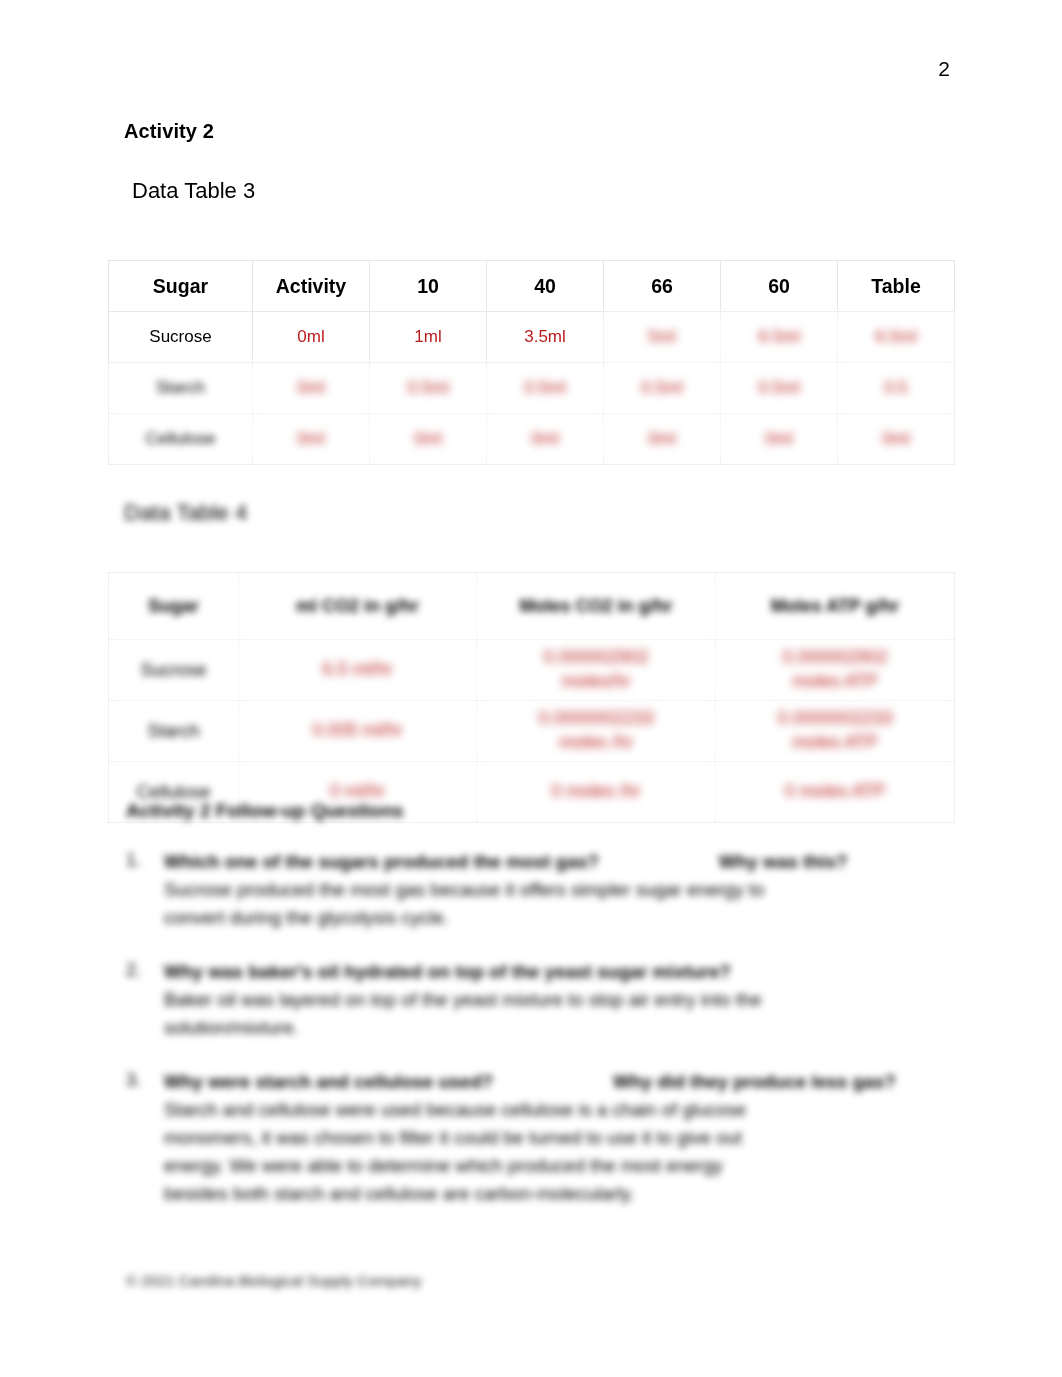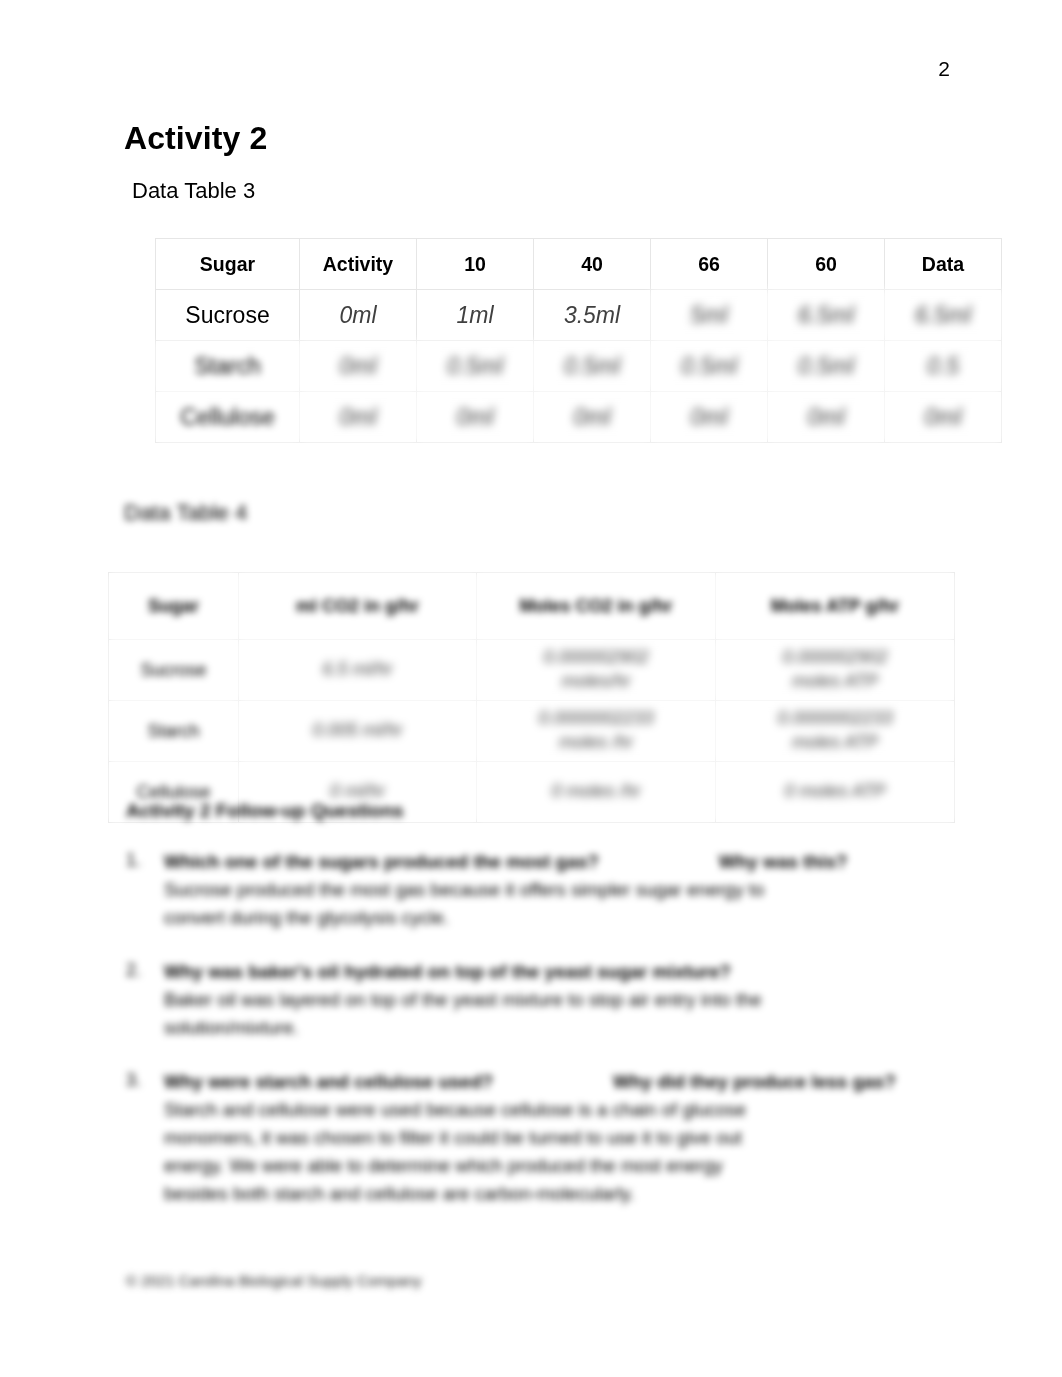--- a/index.html
+++ b/index.html
@@ -27,21 +27,21 @@
     font-size: 21px;
     line-height: 1;
     color: #000;
   }
 
   
   .activity-title {
     position: absolute;
     left: 124px;
     top: 120px;
-    font-size: 32px;
+    font-size: 20px;
     font-weight: bold;
     letter-spacing: 0.1px;
   }
   .table-caption-1 {
     position: absolute;
     left: 132px;
     top: 178px;
     font-size: 22px;
     font-weight: normal;
   }
@@ -69,35 +69,33 @@
     vertical-align: middle;
     padding: 0 4px;
   }
   .doc-table .rowlabel {
     text-align: center;
   }
 
   
   #table-3 {
     left: 108px;
-    top: 238px;
+    top: 260px;
     width: 846px;
-    margin-left: 47px;
   }
   #table-3 td {
     height: 50px;
-    font-size: 23px;
+    font-size: 17px;
   }
   #table-3 .hdr td {
     font-weight: bold;
     font-size: 19.5px;
   }
   .val {
-    color: #404040;
-    font-style: italic;
+    color: #b91c1c;
   }
 
   
   #table-4 {
     left: 108px;
     top: 572px;
     width: 846px;
   }
   #table-4 td {
     font-size: 18px;
@@ -182,21 +180,21 @@
       <col style="width:117px">
     </colgroup>
     <tbody>
       <tr class="hdr">
         <td>Sugar</td>
         <td>Activity</td>
         <td>10</td>
         <td>40</td>
         <td>66</td>
         <td>60</td>
-        <td>Data</td>
+        <td>Table</td>
       </tr>
 
       <tr>
         <td class="rowlabel">Sucrose</td>
         <td class="val">0ml</td>
         <td class="val">1ml</td>
         <td class="val">3.5ml</td>
         <td class="val blur-max">5ml</td>
         <td class="val blur-max">6.5ml</td>
         <td class="val blur-max">6.5ml</td>

